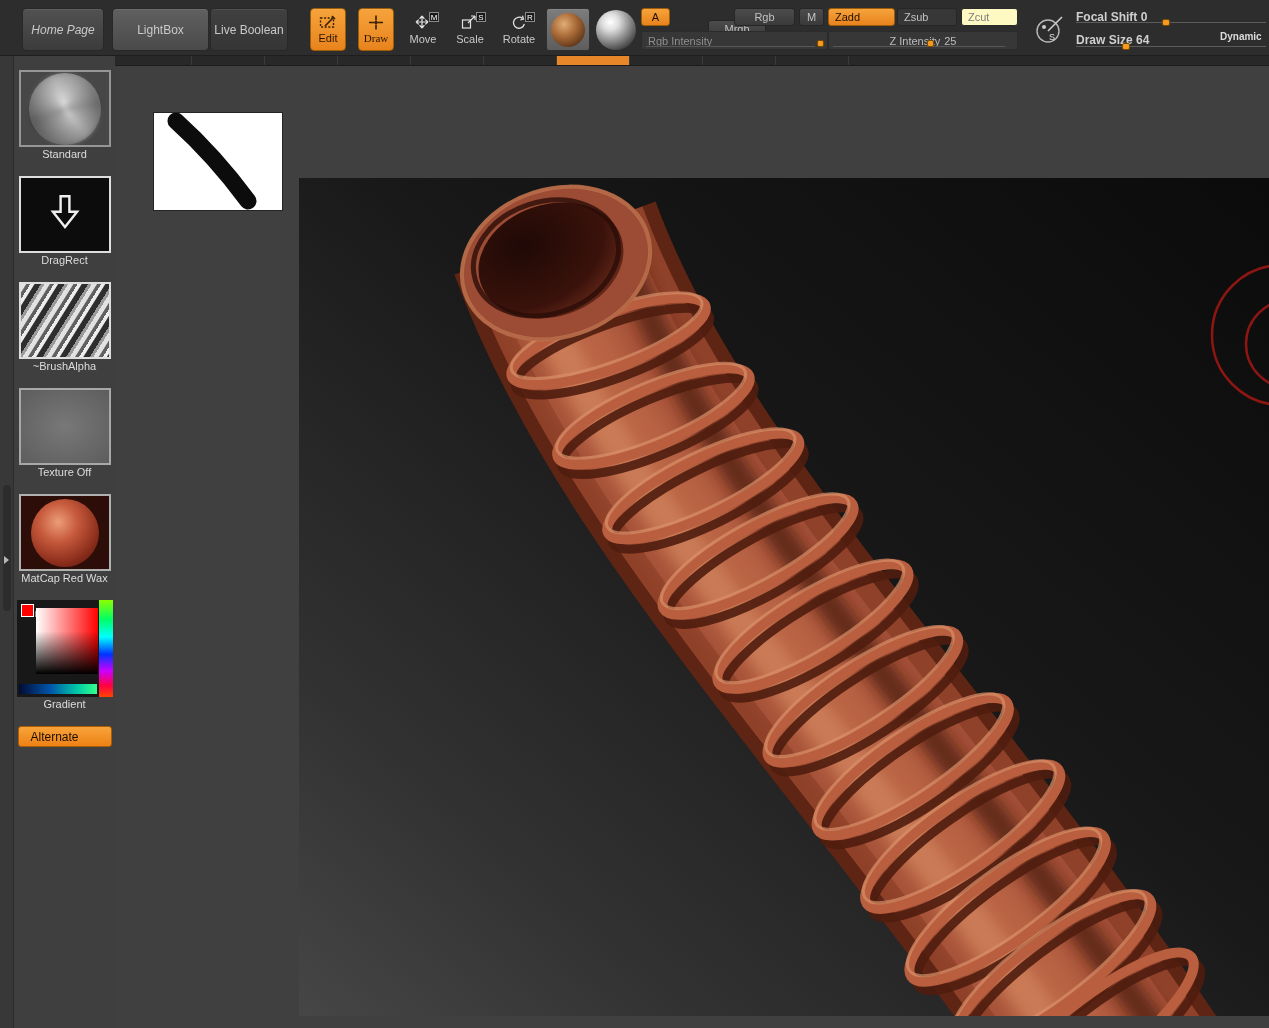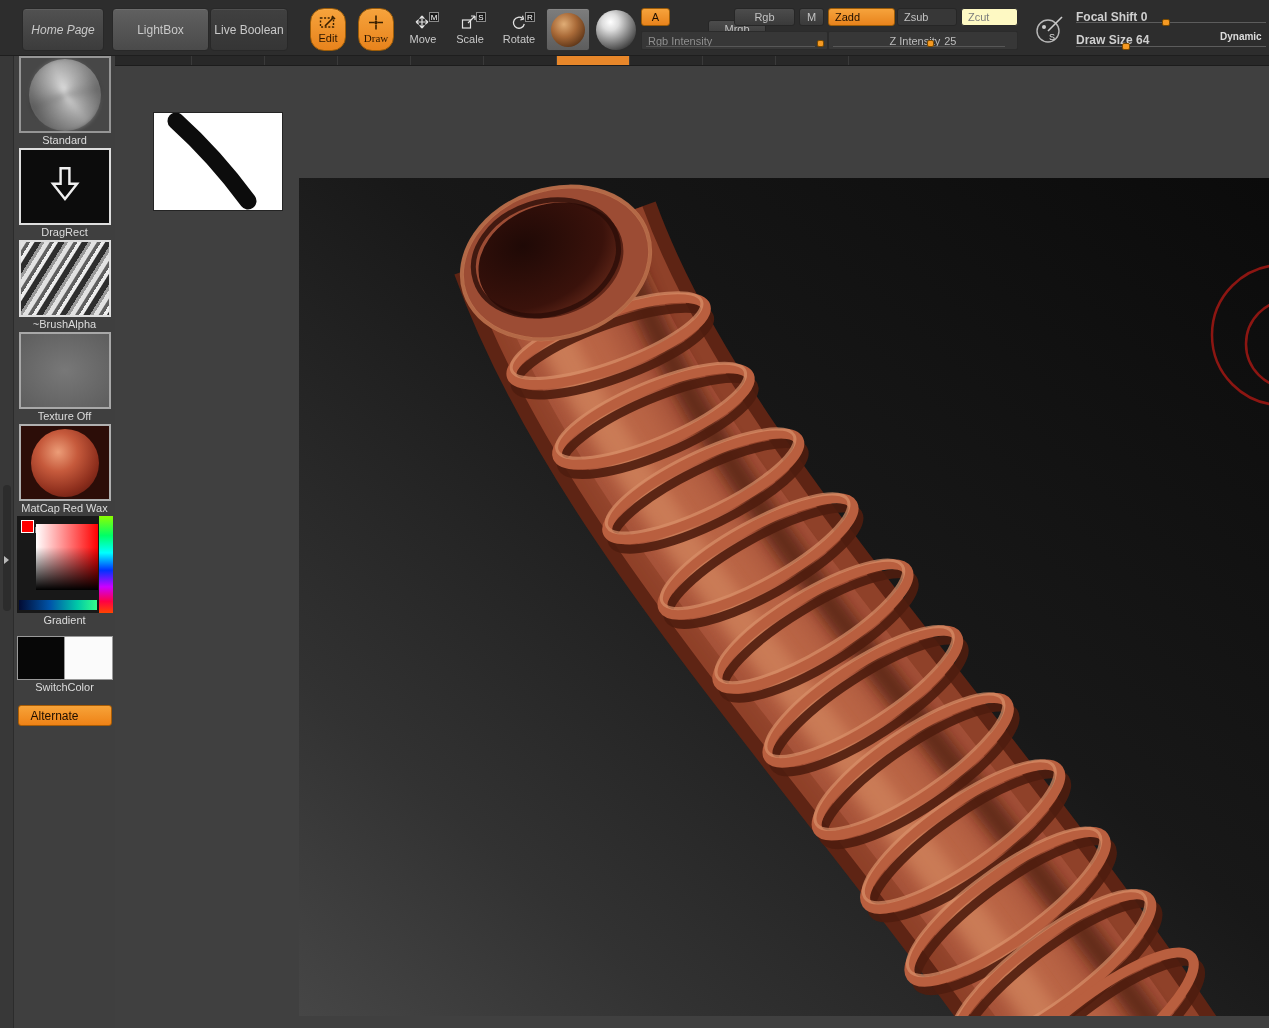--- a/index.html
+++ b/index.html
@@ -8,21 +8,21 @@
   .app { position:relative; width:1269px; height:1028px; background:#404040; }
 
   
   .topbar { position:absolute; left:0; top:0; width:1269px; height:56px; background:#2d2d2d; border-bottom:1px solid #1e1e1e; z-index:5; }
   .tb-btn { position:absolute; top:8px; height:43px; display:flex; align-items:center; justify-content:center;
             background:linear-gradient(#515151,#3c3c3c); border:1px solid #282828; border-radius:4px;
             font-size:12px; color:#c9c9c9; box-shadow:inset 0 1px 0 rgba(255,255,255,.08); cursor:default; }
   .tb-home { left:22px; width:82px;font-style:italic; }
   .tb-lightbox { left:112px; width:97px; background:linear-gradient(#606060,#4a4a4a); }
   .tb-livebool { left:210px; width:78px; background:linear-gradient(#404040,#353535); }
-  .tb-orange { color:#2b1600; background:linear-gradient(#f6a33c,#e8831c); border-color:#9c5c08; flex-direction:column; gap:2px; font-size:11px;border-radius:14px; }
+  .tb-orange { color:#2b1600; background:linear-gradient(#f6a33c,#e8831c); border-color:#9c5c08; flex-direction:column; gap:2px; font-size:11px; }
   .tb-edit { left:310px; width:36px; }
   .tb-draw { left:358px; width:36px;font-family:Liberation Serif, serif; }
   .tb-tool { background:none; border:none; box-shadow:none; flex-direction:column; gap:3px; font-size:11px; }
   .tb-move { left:405px; width:36px; }
   .tb-scale { left:452px; width:36px; }
   .tb-rotate { left:499px; width:40px; }
   .tool-ic { position:relative; width:18px; height:15px; }
   .badge { position:absolute; top:-3px; right:-7px; width:10px; height:10px; background:#191919; color:#fff;
            font-size:8px; line-height:9px; text-align:center; border:1px solid #8a8a8a; }
   .tb-mat { left:546px; width:44px; background:linear-gradient(#7d7d7d,#5d5d5d); border:1px solid #2f2f2f; border-radius:3px; }
@@ -66,21 +66,21 @@
 
   
   .main { position:absolute; left:0; top:56px; right:0; bottom:0; }
   .left-edge { position:absolute; left:0; top:0; width:14px; height:100%; background:#383838; border-right:1px solid #2c2c2c; }
   .tray-scroll { position:absolute; left:3px; top:429px; width:8px; height:126px; background:#2c2c2c; border-radius:4px; }
   .tray-arrow { position:absolute; left:4px; top:500px; width:0; height:0;
                 border-left:5px solid #b8b8b8; border-top:4px solid transparent; border-bottom:4px solid transparent; }
 
   
   .sidebar { position:absolute; left:14px; top:0; width:101px; height:100%; background:#3f3f3f; }
-  .shelf-item { width:96px; margin:0 auto; text-align:center; }
+  .shelf-item { width:96px; margin:14px auto; text-align:center; }
   .thumb { width:92px; height:77px; margin:0 auto; border:2px solid #dedede; position:relative; overflow:hidden; }
   .shelf-label { height:15px; line-height:15px; font-size:11px; color:#dcdcdc; white-space:nowrap; overflow:hidden; }
   .th-standard { border-color:#969696; background:#474747; display:flex; align-items:center; justify-content:center; }
   .std-sphere { width:72px; height:72px; border-radius:50%;
      background:radial-gradient(circle at 50% 40%, #d2d2d2 0%, #9c9c9c 38%, #6b6b6b 68%, #4c4c4c 100%); position:relative; }
   .std-sphere::after { content:""; position:absolute; inset:0; border-radius:50%; opacity:.45; filter:blur(2px);
      background:conic-gradient(from 140deg, rgba(255,255,255,.7), rgba(0,0,0,.4) 110deg, rgba(255,255,255,.55) 200deg, rgba(0,0,0,.35) 300deg, rgba(255,255,255,.7)); }
   .th-dragrect { background:#0c0c0c; display:flex; align-items:center; justify-content:center; }
   .th-alpha { background:repeating-linear-gradient(122deg, #e2e2e2 0 4px, #606060 5px 8px, #ededed 8px 11px, #2e2e2e 12px 17px, #9a9a9a 17px 20px); }
   .th-texoff { background:radial-gradient(#787878, #5d5d5d); border-color:#a8a8a8; }
@@ -275,27 +275,20 @@
         <div class="picker">
           <span class="sel-swatch"></span>
           <span class="sel-sub"></span>
           <span class="sv-box"></span>
           <span class="hue-strip"></span>
           <span class="spec-strip"></span>
         </div>
         <div class="shelf-label">Gradient</div>
       </div>
 
-      <div class="shelf-item">
-        <div class="swatch-row">
-          <span class="sw-black"></span>
-          <span class="sw-white"></span>
-        </div>
-        <div class="shelf-label">SwitchColor</div>
-      </div>
 
       <div class="alt-btn">Alternate</div>
     </aside>
 
     <div class="workspace">
 
       <div class="seg-strip">
         <span class="seg"></span>
         <span class="seg"></span>
         <span class="seg"></span>

